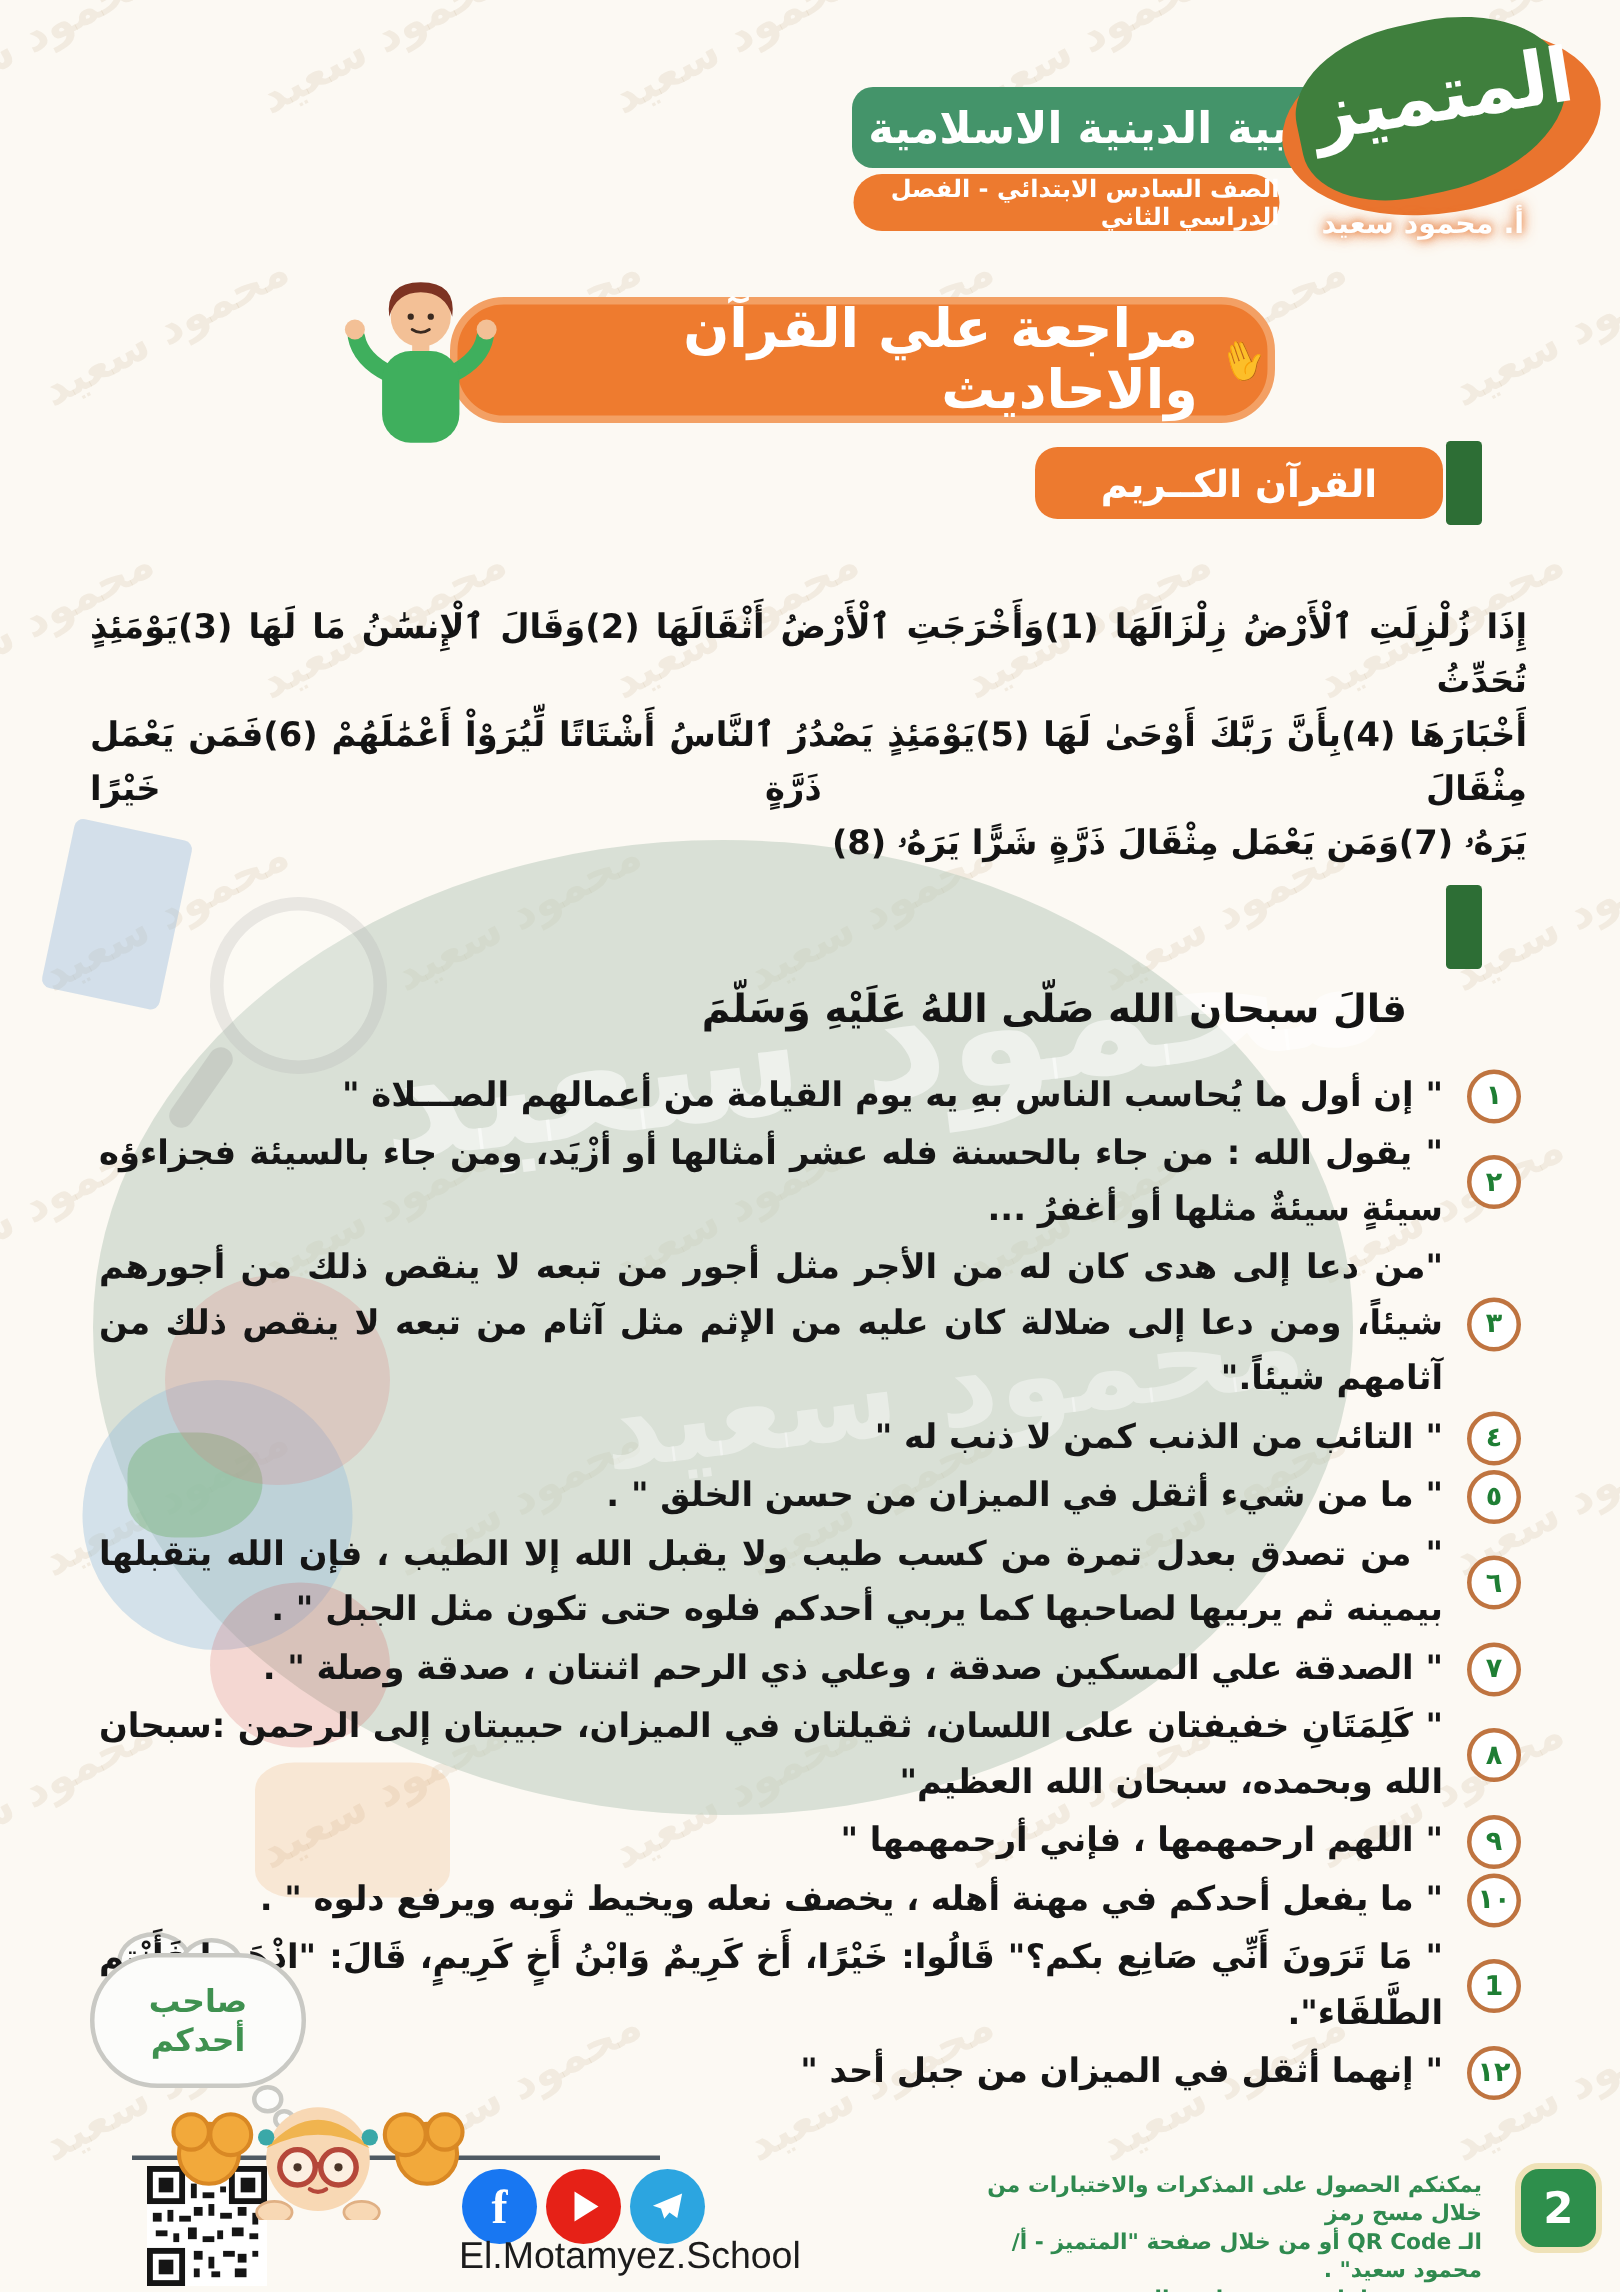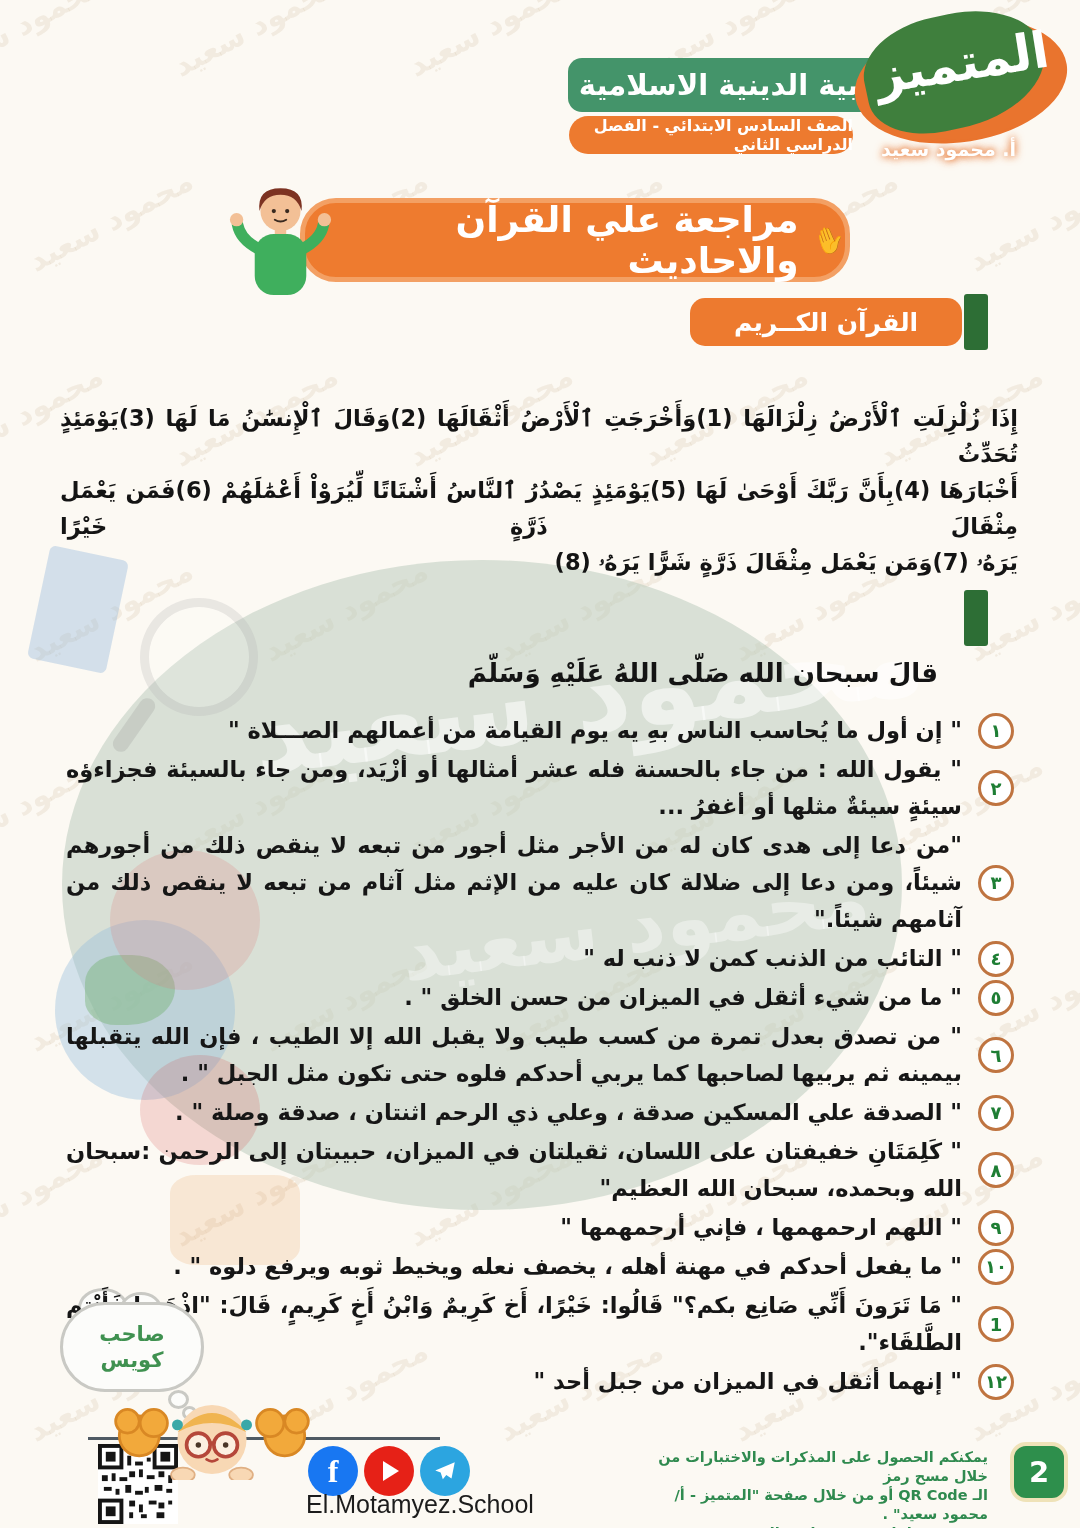--- a/index.html
+++ b/index.html
@@ -258,21 +258,21 @@
     <div class="h-row">
       <span class="num-circle">١٢</span>
       <p class="h-text">" إنهما أثقل في الميزان من جبل أحد "</p>
     </div>
   </div>
 
   <div class="cloud-bump bump1"></div>
   <div class="cloud-bump bump2"></div>
   <div class="cloud">
     <span>صاحب</span>
-    <span>كويس</span>
+    <span>أحدكم</span>
   </div>
   <div class="cloud-bump tail1"></div>
   <div class="cloud-bump tail2"></div>
 
   <div class="footer-line"></div>
   <svg class="girl" width="200" height="92" viewBox="0 0 220 100">
     <circle cx="30" cy="52" r="22" fill="#f2a93b" stroke="#d98824" stroke-width="3"></circle>
     <circle cx="17" cy="36" r="13" fill="#f2a93b" stroke="#d98824" stroke-width="3"></circle>
     <circle cx="46" cy="38" r="15" fill="#f2a93b" stroke="#d98824" stroke-width="3"></circle>
     <circle cx="190" cy="52" r="22" fill="#f2a93b" stroke="#d98824" stroke-width="3"></circle>

